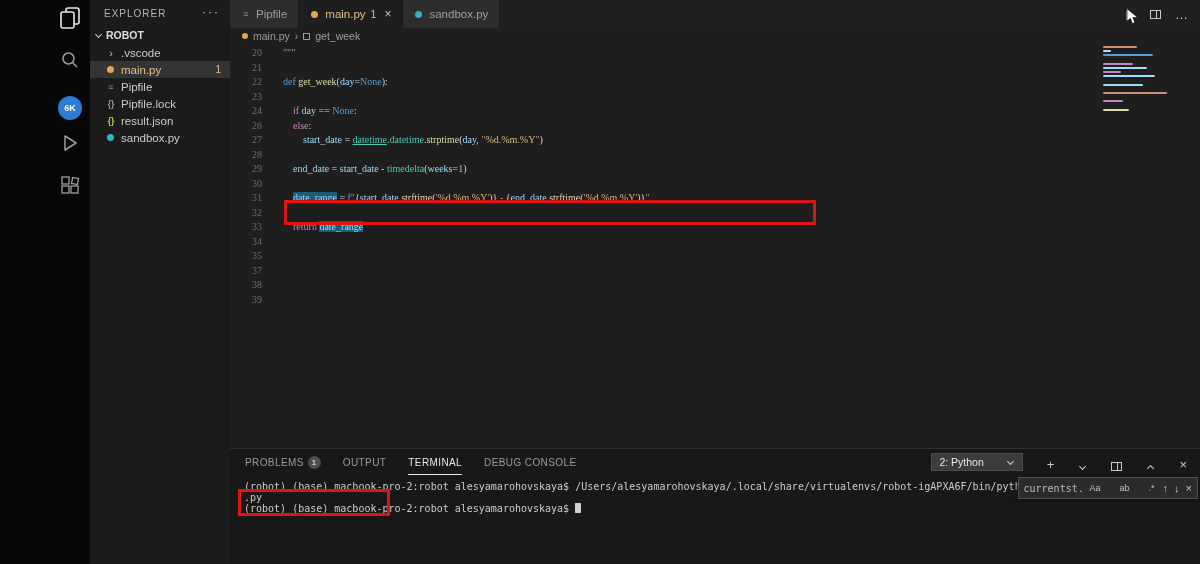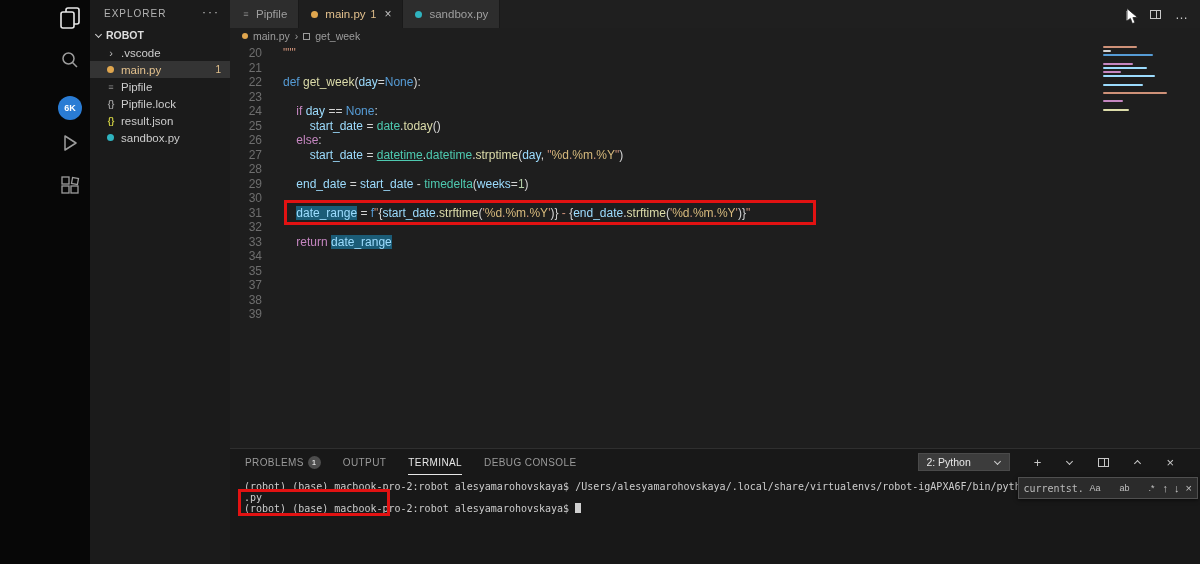--- a/index.html
+++ b/index.html
@@ -38,42 +38,42 @@
   .icon-split{width:11px;height:9px;border:1px solid #c8c8c8;position:relative;display:inline-block}
   .icon-split::after{content:'';position:absolute;left:50%;top:0;bottom:0;width:1px;background:#c8c8c8}
 
   
   .breadcrumb{position:absolute;left:230px;top:28px;right:0;height:16px;background:#1e1e1e;display:flex;align-items:center;gap:5px;padding-left:12px;font-size:10.5px;color:#9d9d9d;z-index:3}
   .bc-dot{width:6px;height:6px;border-radius:50%;background:#e0a64e;display:inline-block}
   .bc-sym{width:7px;height:7px;border:1px solid #9d9d9d;display:inline-block}
 
   
   .editor{position:absolute;left:230px;top:44px;right:0;bottom:116px;background:#1e1e1e;overflow:hidden;padding-top:2px;z-index:1}
-  .code-row{display:flex;height:14.5px;line-height:14.5px;font-size:12px;font-family:Liberation Sans, sans-serif;white-space:pre}
+  .code-row{display:flex;height:14.5px;line-height:14.5px;font-size:10px;font-family:Liberation Serif, serif;white-space:pre}
   .gutter{width:32px;text-align:right;color:#6e6e6e;flex:none}
   .codeln{margin-left:21px;white-space:pre}
   .tk-kw{color:#569cd6}.tk-ctrl{color:#c586c0}.tk-fn{color:#dcdcaa}.tk-var{color:#9cdcfe}
   .tk-cls{color:#4ec9b0}.tk-str{color:#ce9178}.tk-esc{color:#d7ba7d}.tk-num{color:#b5cea8}
   .tk-txt{color:#d4d4d4}.tk-u{text-decoration:underline}.tk-sel{background:#1b5c77}
 
   .minimap{position:absolute;right:5px;top:46px;width:92px;z-index:2}
   .mm-row{height:2px;margin-bottom:2.2px;border-radius:1px}
 
   
   .anno{position:absolute;border:3px solid #e21212;z-index:8;pointer-events:none}
   #anno-code{left:284px;top:200px;width:532px;height:25px}
   #anno-term{left:238px;top:489px;width:152px;height:27px}
 
   
   .panel{position:absolute;left:230px;top:448px;right:0;bottom:0;background:#181818;border-top:1px solid #2f2f2f;z-index:5}
   .panel-header{height:26px;display:flex;align-items:center;padding-left:15px;gap:22px;position:relative}
   .ptab{font-size:10px;letter-spacing:.4px;color:#9a9a9a;display:flex;gap:4px;align-items:center;height:100%;cursor:pointer}
   .ptab.active{color:#e7e7e7;box-shadow:inset 0 -1px 0 #e7e7e7}
   .pbadge{background:#4d4d4d;color:#fff;border-radius:50%;width:13px;height:13px;font-size:8px;line-height:13px;text-align:center}
-  .panel-controls{position:absolute;right:26px;top:4px;display:flex;align-items:center;gap:24px}
+  .panel-controls{position:absolute;right:13px;top:4px;display:flex;align-items:flex-end;gap:24px}
   .shell-select{background:#3c3c3c;color:#e8e8e8;font-size:10.5px;height:18px;padding:0 7px;display:flex;align-items:center;gap:22px;border:1px solid #4a4a4a;cursor:pointer}
   .pc-icon{color:#c8c8c8;font-size:13px;line-height:13px;cursor:pointer}
 
   .terminal{position:absolute;left:14px;top:32px;right:0;bottom:0;font-family:"DejaVu Sans Mono",monospace;font-size:10px;color:#cccccc}
   .tline{height:11.2px;line-height:11.2px;white-space:pre}
   .cursorblk{display:inline-block;width:6px;height:10px;background:#cfcfcf;vertical-align:-1px}
 
   .findwidget{position:absolute;right:2px;top:28px;height:22px;background:#2b2b2b;border:1px solid #505050;display:flex;align-items:center;padding:0 5px;gap:5px;z-index:9;box-shadow:0 1px 4px rgba(0,0,0,.6)}
   .find-input{width:58px;font-size:10px;color:#bbb;overflow:hidden;white-space:nowrap;font-family:"DejaVu Sans Mono",monospace}
   .find-toggle{font-size:9px;color:#c0c0c0;padding:1px 2px;border:1px solid transparent;cursor:pointer}
@@ -183,21 +183,20 @@
   <span>get_week</span>
 </div>
 
 <div class="editor">
   <div id="code-lines">
       <div class="code-row"><span class="gutter">20</span><span class="codeln"><span class="tk-str">"""</span></span></div>
       <div class="code-row"><span class="gutter">21</span><span class="codeln"></span></div>
       <div class="code-row"><span class="gutter">22</span><span class="codeln"><span class="tk-kw">def </span><span class="tk-fn">get_week</span><span class="tk-txt">(</span><span class="tk-var">day</span><span class="tk-txt">=</span><span class="tk-kw">None</span><span class="tk-txt">):</span></span></div>
       <div class="code-row"><span class="gutter">23</span><span class="codeln"></span></div>
       <div class="code-row"><span class="gutter">24</span><span class="codeln"><span class="tk-txt">    </span><span class="tk-ctrl">if </span><span class="tk-var">day </span><span class="tk-txt">== </span><span class="tk-kw">None</span><span class="tk-txt">:</span></span></div>
-      <div class="code-row"><span class="gutter">25</span><span class="codeln"><span class="tk-txt">        </span><span class="tk-var">start_date</span><span class="tk-txt"> = </span><span class="tk-cls">date</span><span class="tk-txt">.</span><span class="tk-fn">today</span><span class="tk-txt">()</span></span></div>
       <div class="code-row"><span class="gutter">26</span><span class="codeln"><span class="tk-txt">    </span><span class="tk-ctrl">else</span><span class="tk-txt">:</span></span></div>
       <div class="code-row"><span class="gutter">27</span><span class="codeln"><span class="tk-txt">        </span><span class="tk-var">start_date</span><span class="tk-txt"> = </span><span class="tk-cls tk-u">datetime</span><span class="tk-txt">.</span><span class="tk-cls">datetime</span><span class="tk-txt">.</span><span class="tk-fn">strptime</span><span class="tk-txt">(</span><span class="tk-var">day</span><span class="tk-txt">, </span><span class="tk-str">"</span><span class="tk-esc">%d</span><span class="tk-str">.</span><span class="tk-esc">%m</span><span class="tk-str">.</span><span class="tk-esc">%Y</span><span class="tk-str">"</span><span class="tk-txt">)</span></span></div>
       <div class="code-row"><span class="gutter">28</span><span class="codeln"></span></div>
       <div class="code-row"><span class="gutter">29</span><span class="codeln"><span class="tk-txt">    </span><span class="tk-var">end_date</span><span class="tk-txt"> = </span><span class="tk-var">start_date</span><span class="tk-txt"> - </span><span class="tk-cls">timedelta</span><span class="tk-txt">(</span><span class="tk-var">weeks</span><span class="tk-txt">=</span><span class="tk-num">1</span><span class="tk-txt">)</span></span></div>
       <div class="code-row"><span class="gutter">30</span><span class="codeln"></span></div>
       <div class="code-row"><span class="gutter">31</span><span class="codeln"><span class="tk-txt">    </span><span class="tk-var tk-sel">date_range</span><span class="tk-txt"> = </span><span class="tk-kw">f</span><span class="tk-str">"</span><span class="tk-txt">{</span><span class="tk-var">start_date</span><span class="tk-txt">.</span><span class="tk-fn">strftime</span><span class="tk-txt">(</span><span class="tk-str">'</span><span class="tk-esc">%d</span><span class="tk-str">.</span><span class="tk-esc">%m</span><span class="tk-str">.</span><span class="tk-esc">%Y</span><span class="tk-str">'</span><span class="tk-txt">)</span><span class="tk-txt">}</span><span class="tk-str"> - </span><span class="tk-txt">{</span><span class="tk-var">end_date</span><span class="tk-txt">.</span><span class="tk-fn">strftime</span><span class="tk-txt">(</span><span class="tk-str">'</span><span class="tk-esc">%d</span><span class="tk-str">.</span><span class="tk-esc">%m</span><span class="tk-str">.</span><span class="tk-esc">%Y</span><span class="tk-str">'</span><span class="tk-txt">)</span><span class="tk-txt">}</span><span class="tk-str">"</span></span></div>
       <div class="code-row"><span class="gutter">32</span><span class="codeln"></span></div>
       <div class="code-row"><span class="gutter">33</span><span class="codeln"><span class="tk-txt">    </span><span class="tk-ctrl">return </span><span class="tk-var tk-sel">date_range</span></span></div>
       <div class="code-row"><span class="gutter">34</span><span class="codeln"></span></div>
       <div class="code-row"><span class="gutter">35</span><span class="codeln"></span></div>

